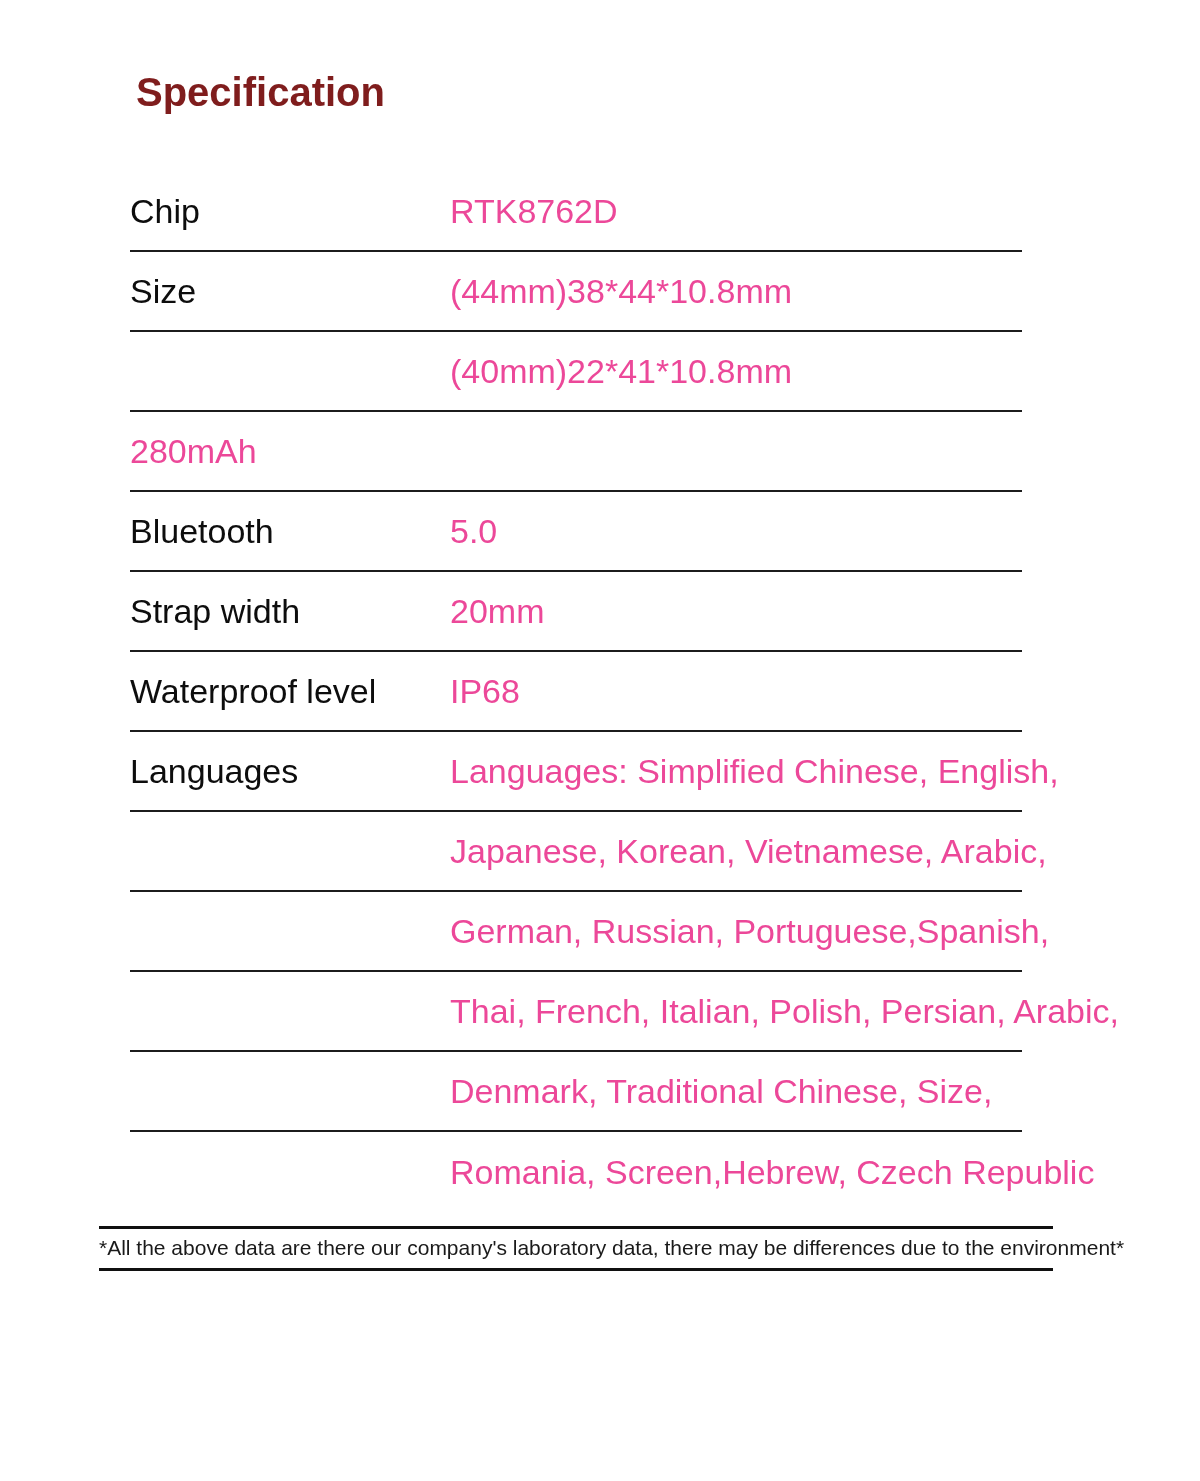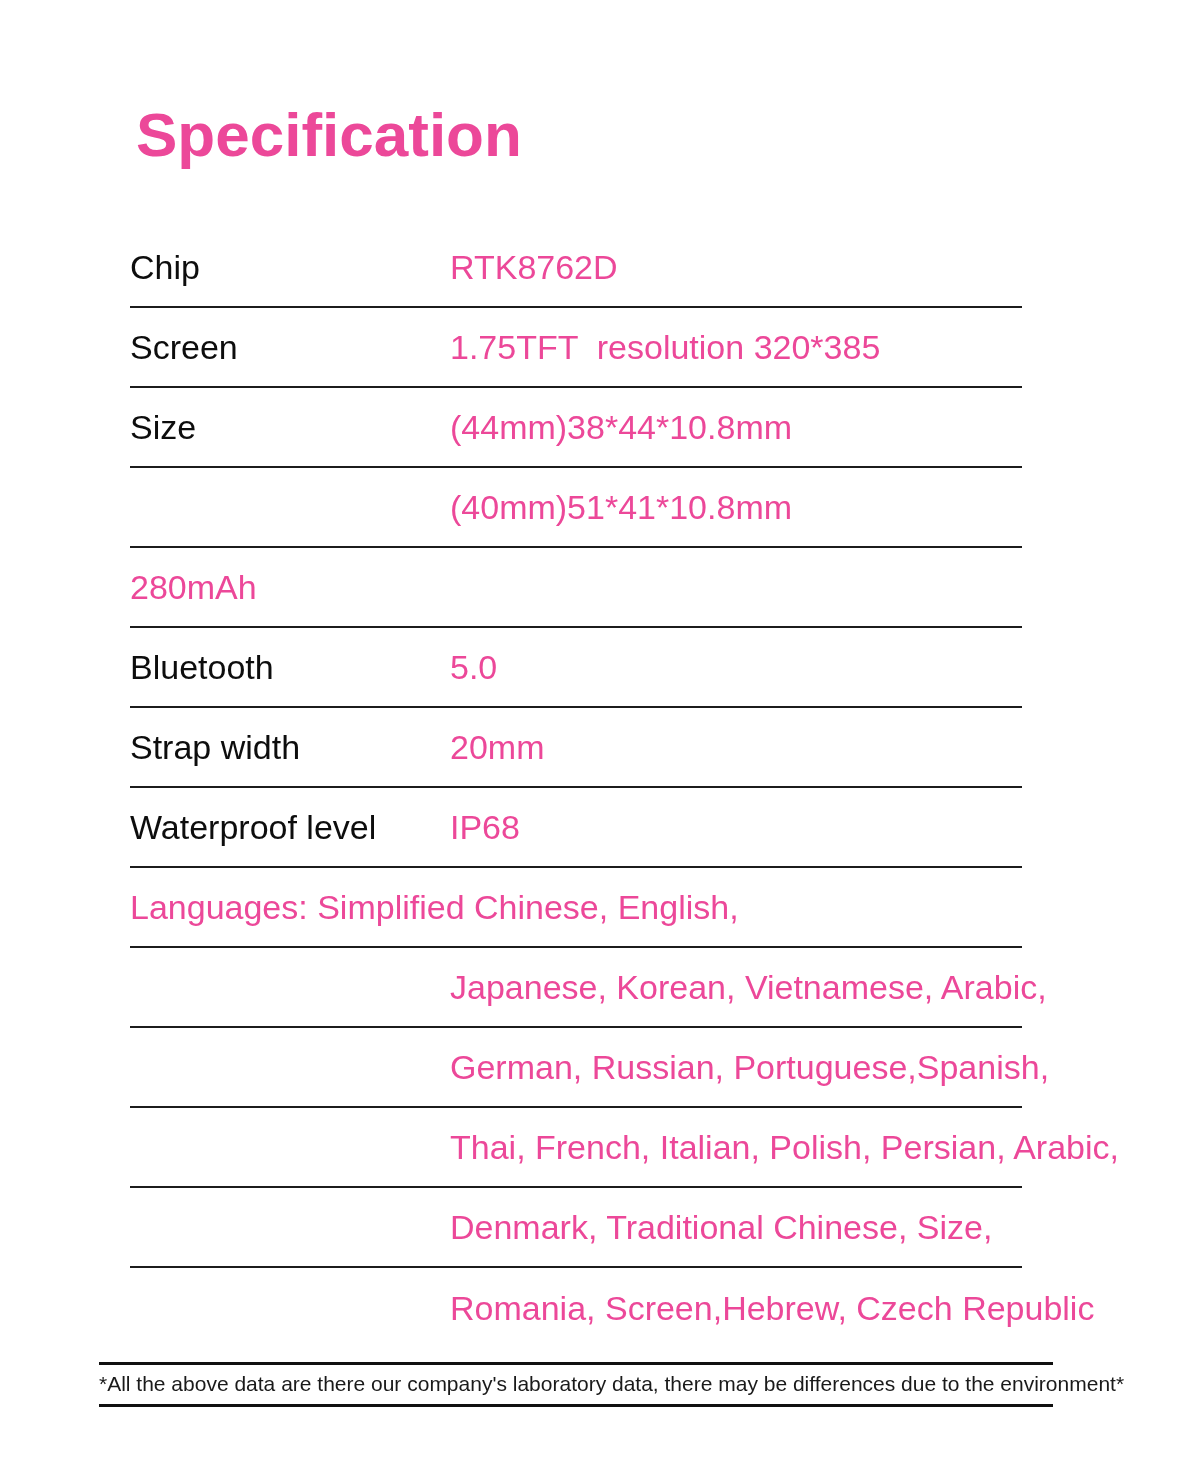--- a/index.html
+++ b/index.html
@@ -9,25 +9,25 @@
     background: #ffffff;
   }
   body {
     width: 1200px;
     height: 1481px;
     font-family: "Liberation Sans", sans-serif;
     color: #111111;
     overflow: hidden;
   }
   .page-title {
-    margin: 98px 0 0 136px;
-    font-size: 62px;
+    margin: 68px 0 0 136px;
+    font-size: 40px;
     font-weight: bold;
     line-height: 1.2;
-    color: #ec4899;
+    color: #7f1d1d;
   }
   .spec-table {
     margin: 56px 0 0 130px;
     width: 892px;
   }
   .spec-row {
     display: flex;
     align-items: center;
     height: 80px;
     border-bottom: 2px solid #1c1c1c;
@@ -68,33 +68,29 @@
 <div class="page">
 
   <h1 class="page-title">Specification</h1>
 
   <div class="spec-table">
   <div class="spec-row">
     <div class="spec-label">Chip</div>
     <div class="spec-value">RTK8762D</div>
   </div>
 
-  <div class="spec-row">
-    <div class="spec-label">Screen</div>
-    <div class="spec-value">1.75TFT  resolution 320*385</div>
-  </div>
 
   <div class="spec-row">
     <div class="spec-label">Size</div>
     <div class="spec-value">(44mm)38*44*10.8mm</div>
   </div>
 
   <div class="spec-row">
     <div class="spec-label"></div>
-    <div class="spec-value">(40mm)51*41*10.8mm</div>
+    <div class="spec-value">(40mm)22*41*10.8mm</div>
   </div>
 
   <div class="spec-row">
     <div class="spec-value">280mAh</div>
   </div>
 
   <div class="spec-row">
     <div class="spec-label">Bluetooth</div>
     <div class="spec-value">5.0</div>
   </div>
@@ -103,20 +99,21 @@
     <div class="spec-label">Strap width</div>
     <div class="spec-value">20mm</div>
   </div>
 
   <div class="spec-row">
     <div class="spec-label">Waterproof level</div>
     <div class="spec-value">IP68</div>
   </div>
 
   <div class="spec-row">
+    <div class="spec-label">Languages</div>
     <div class="spec-value">Languages: Simplified Chinese, English,</div>
   </div>
 
   <div class="spec-row">
     <div class="spec-label"></div>
     <div class="spec-value">Japanese, Korean, Vietnamese, Arabic,</div>
   </div>
 
   <div class="spec-row">
     <div class="spec-label"></div>

